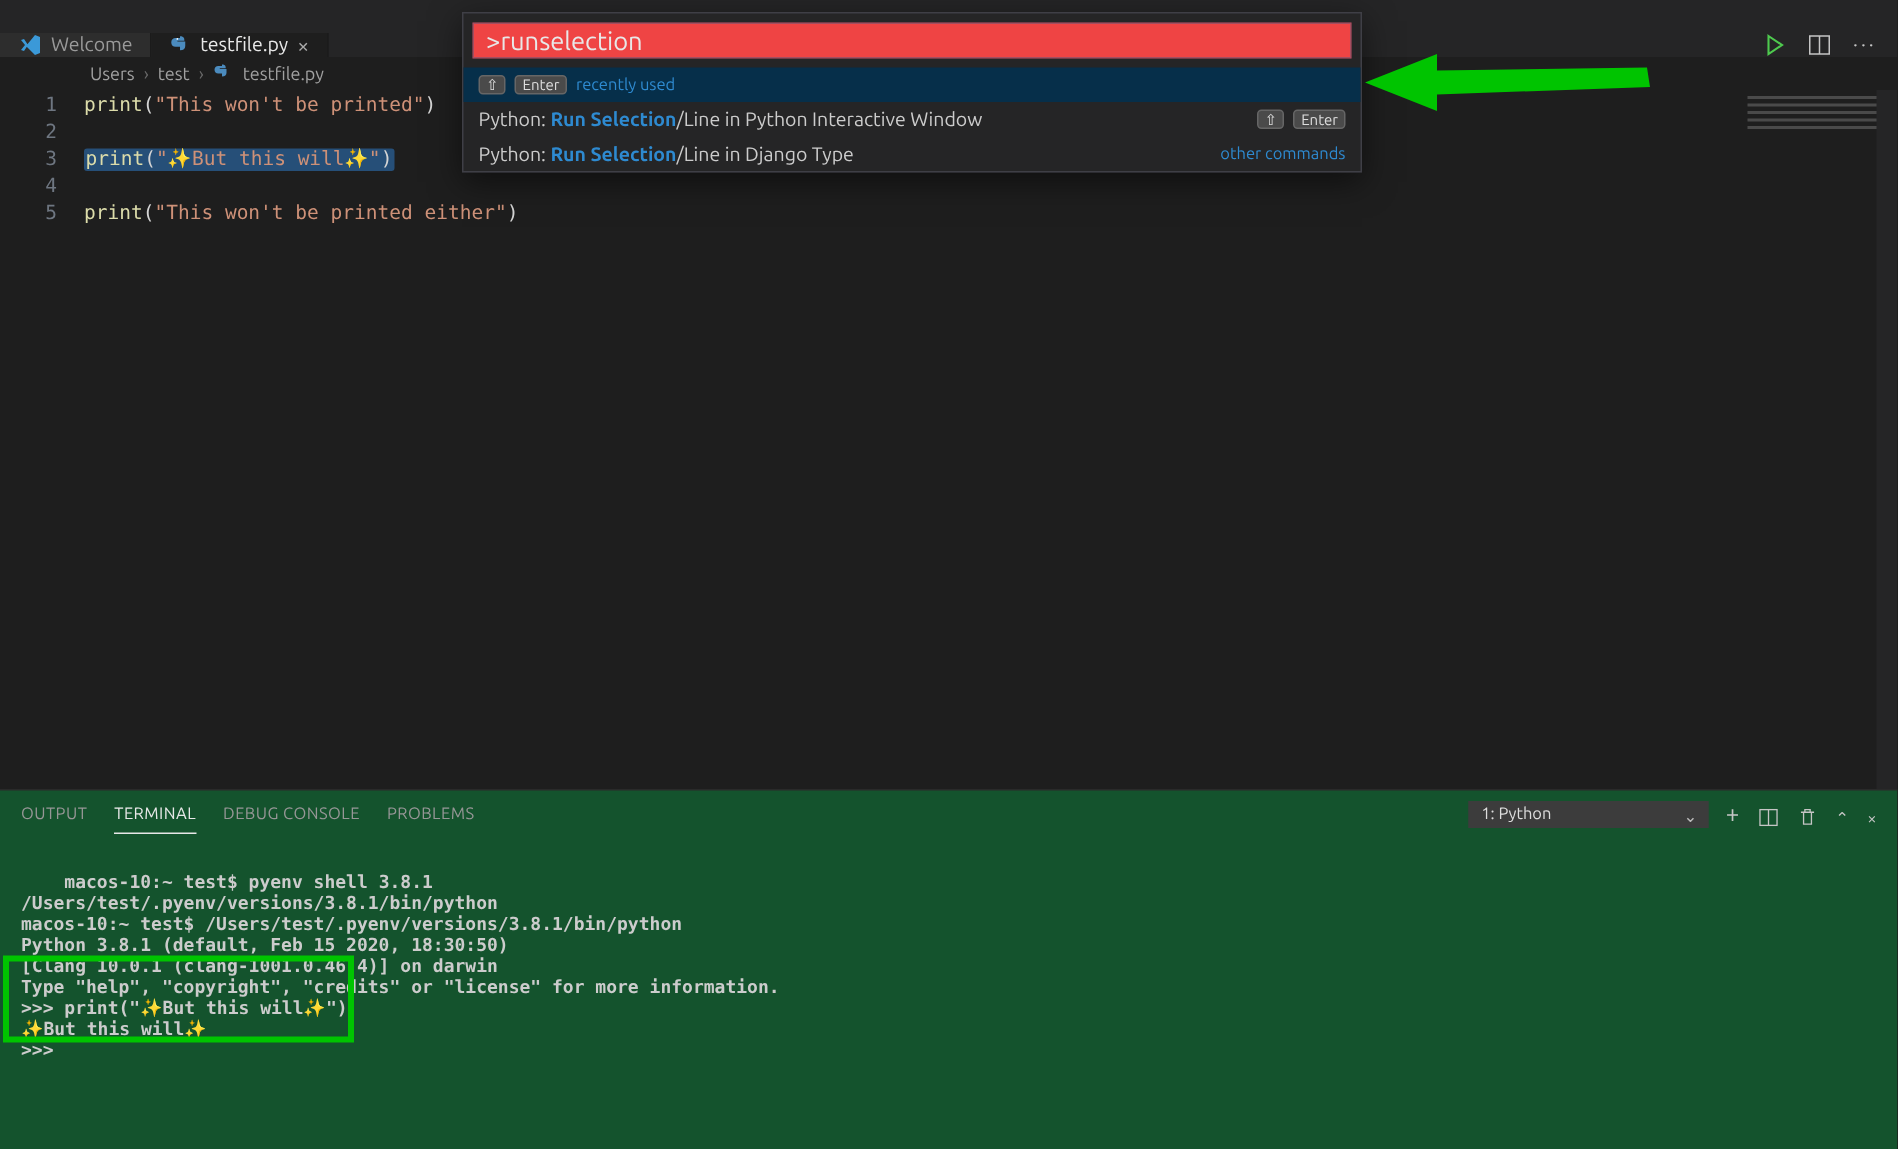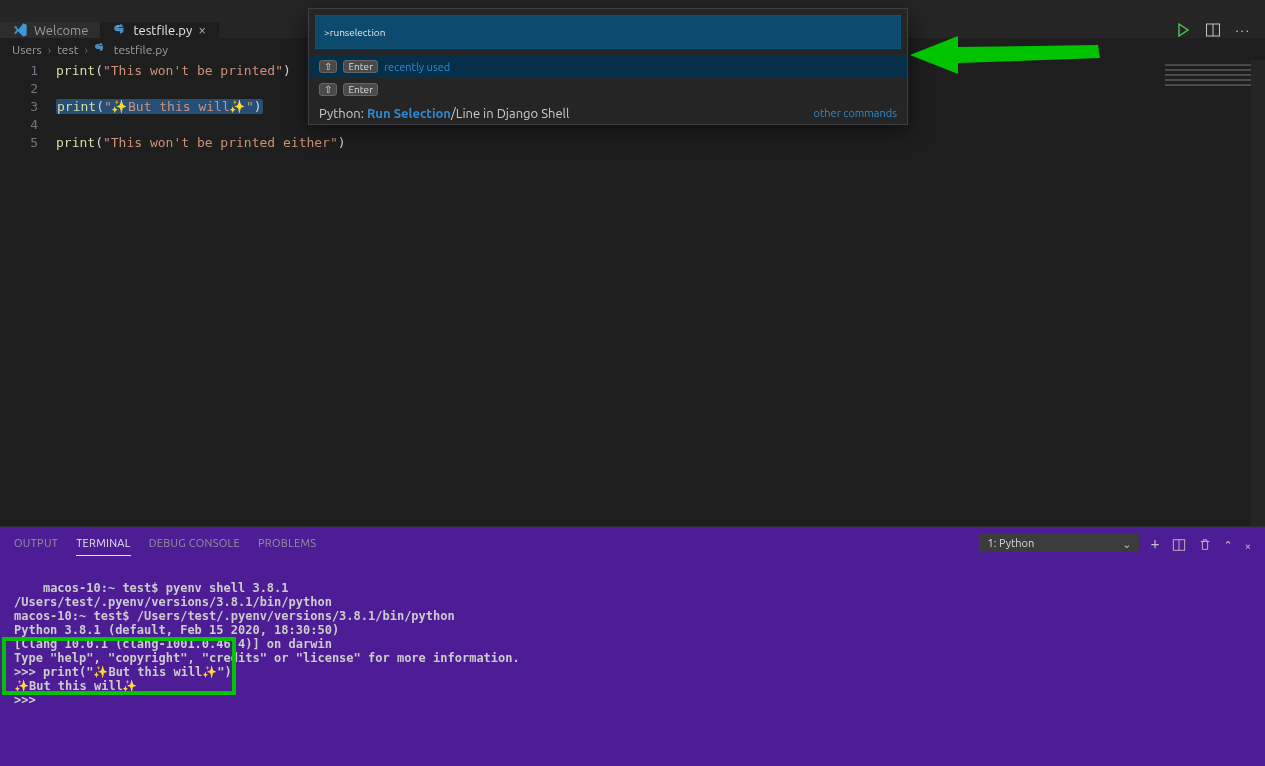--- a/index.html
+++ b/index.html
@@ -44,20 +44,21 @@
   
   .breadcrumbs {
     height: 22px;
     display: flex;
     align-items: center;
     gap: 6px;
     padding: 0 12px;
     font-size: 12px;
     color: #a0a0a0;
     background: #1e1e1e;
+    margin-left: 48px;
   }
   .crumb-sep { color: #6a6a6a; }
 
   
   .editor-wrap { position: relative; height: 466px; display: flex; }
   .editor {
     flex: 1;
     display: flex;
     font-family: Menlo, Consolas, monospace;
     font-size: 13px;
@@ -94,25 +95,25 @@
     width: 600px;
     background: #252526;
     border: 1px solid #3f3f46;
     box-shadow: 0 6px 20px rgba(0,0,0,.5);
     z-index: 50;
   }
   .palette-input {
     width: calc(100% - 12px);
     margin: 6px;
     padding: 4px 8px;
-    height: 34px;
-    background: #0c4a6e;
+    height: 24px;
+    background: #ef4444;
     border: 1px solid #0e639c55;
     color: #e8e8e8;
-    font-size: 10px;
+    font-size: 17px;
     outline: none;
     font-family: inherit;
   }
   .palette-list {}
   .palette-item {
     display: flex;
     align-items: center;
     padding: 3px 10px;
     font-size: 13px;
     color: #cccccc;
@@ -137,21 +138,21 @@
   
   .arrow {
     position: absolute;
     top: 30px; left: 910px;
     z-index: 60;
   }
 
   
   .panel {
     border-top: 1px solid #2a2a2a;
-    background: #4c1d95;
+    background: #14532d;
     height: 240px;
     display: flex;
     flex-direction: column;
   }
   .panel-tabs {
     display: flex;
     align-items: center;
     height: 32px;
     padding: 0 14px;
     gap: 18px;
@@ -280,25 +281,26 @@
 
 <div class="palette">
   <input class="palette-input" value="&gt;runselection" style="">
   <div class="palette-list" id="palette-list">
       <div class="palette-item hl">
         <span class="key">⇧</span>
         <span class="key">Enter</span>
         <span class="meta-link">recently used</span>
       </div>
       <div class="palette-item">
+        <span class="label"><span class="prefix">Python: </span><span class="match">Run Selection</span><span class="suffix">/Line in Python Interactive Window</span></span>
         <span class="key">⇧</span>
         <span class="key">Enter</span>
       </div>
       <div class="palette-item">
-        <span class="label"><span class="prefix">Python: </span><span class="match">Run Selection</span><span class="suffix">/Line in Django Shell</span></span>
+        <span class="label"><span class="prefix">Python: </span><span class="match">Run Selection</span><span class="suffix">/Line in Django Type</span></span>
         <span class="meta-link">other commands</span>
       </div>
     </div>
 </div>
 
 <div class="arrow">
   <svg width="190" height="50" viewBox="0 0 190 50">
     <polygon points="0,25 48,6 48,17 188,15 190,28 48,33 48,44" fill="#00c400"></polygon>
   </svg>
 </div>

